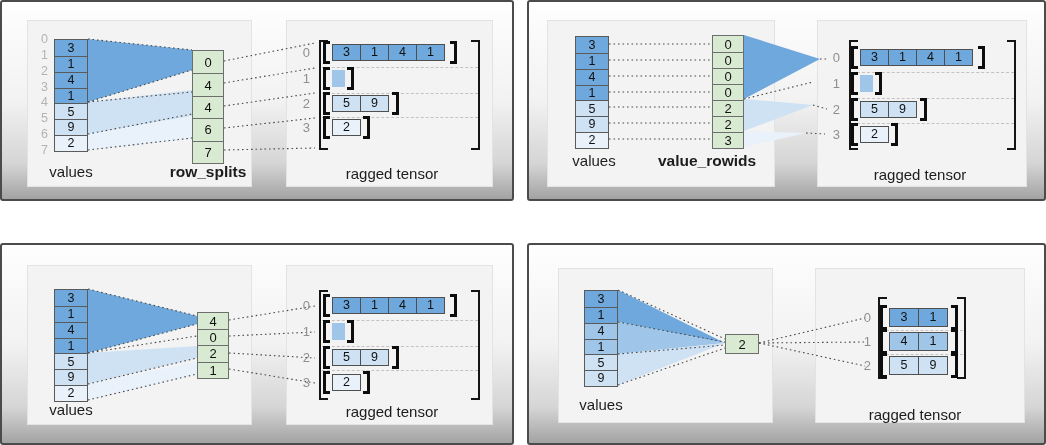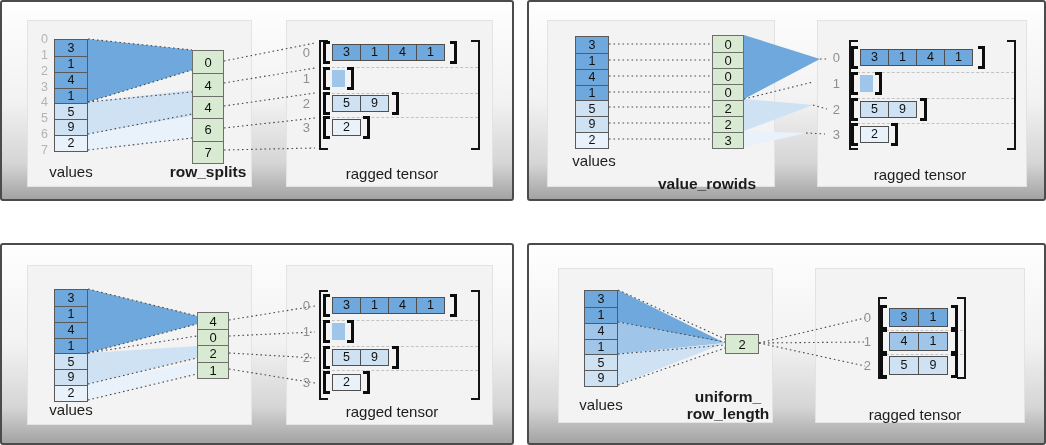--- a/index.html
+++ b/index.html
@@ -174,21 +174,21 @@
       </div>
       <div class="ibr l" style="left: 322px; top: 96px; height: 23px;"></div>
       <div class="ibr r" style="left: 391px; top: 96px; height: 23px;"></div>
       <div class="rowlab" style="left: 291px; top: 124px; height: 17px;">3</div>
       <div class="bar" style="left: 331px; top: 124px;">
         <div class="tcell" style="width: 29px; height: 17px; background: rgb(233, 241, 251);">2</div>
       </div>
       <div class="ibr l" style="left: 322px; top: 121px; height: 23px;"></div>
       <div class="ibr r" style="left: 362px; top: 121px; height: 23px;"></div>
       <div class="lab" style="left: -5px; top: 150px; width: 140px;">values</div>
-      <div class="lab bold" style="left: 108px; top: 150px; width: 140px; margin-top: 23px;">value_rowids</div>
+      <div class="lab bold" style="left: 108px; top: 150px; width: 140px;">value_rowids</div>
       <div class="lab" style="left: 321px; top: 164px; width: 140px;">ragged tensor</div>
     </div>
     <div class="card" style="left: 0px; top: 243px; width: 514px; height: 202px;">
       <div class="panel" style="left: 25px; top: 20px; width: 225px; height: 160px;"></div>
       <div class="panel" style="left: 284px; top: 20px; width: 207px; height: 160px;"></div>
       <svg width="514" height="202" class="overlay">
         <polygon points="86,44 195,71 195,79 86,108" fill="#6fa8dc" stroke="none"></polygon>
         <polygon points="86,108 195,101 195,113 86,139" fill="#cfe2f3" stroke="none"></polygon>
         <polygon points="86,139 195,117 195,129 86,155" fill="#e9f1fb" stroke="none"></polygon>
         <line x1="86" y1="44" x2="195" y2="71" stroke="#4a4a4a" stroke-width="1.1" stroke-dasharray="1.6 2.9"></line>
@@ -295,17 +295,15 @@
       <div class="ibr l" style="left: 351px; top: 84px; height: 25px;"></div>
       <div class="ibr r" style="left: 422px; top: 84px; height: 25px;"></div>
       <div class="rowlab" style="left: 322px; top: 111px; height: 19px;">2</div>
       <div class="bar" style="left: 360px; top: 111px;">
         <div class="tcell" style="width: 30px; height: 19px; background: rgb(207, 226, 243);">5</div>
         <div class="tcell" style="width: 30px; height: 19px; background: rgb(207, 226, 243);">9</div>
       </div>
       <div class="ibr l" style="left: 351px; top: 108px; height: 25px;"></div>
       <div class="ibr r" style="left: 422px; top: 108px; height: 25px;"></div>
       <div class="lab" style="left: 2px; top: 151px; width: 140px;">values</div>
-      <div class="lab bold" style="left: 129px; top: 143px; width: 140px;">uniform_
-row_length</div>
       <div class="lab" style="left: 316px; top: 161px; width: 140px;">ragged tensor</div>
     </div>
   </div>
 
 </body></html>

